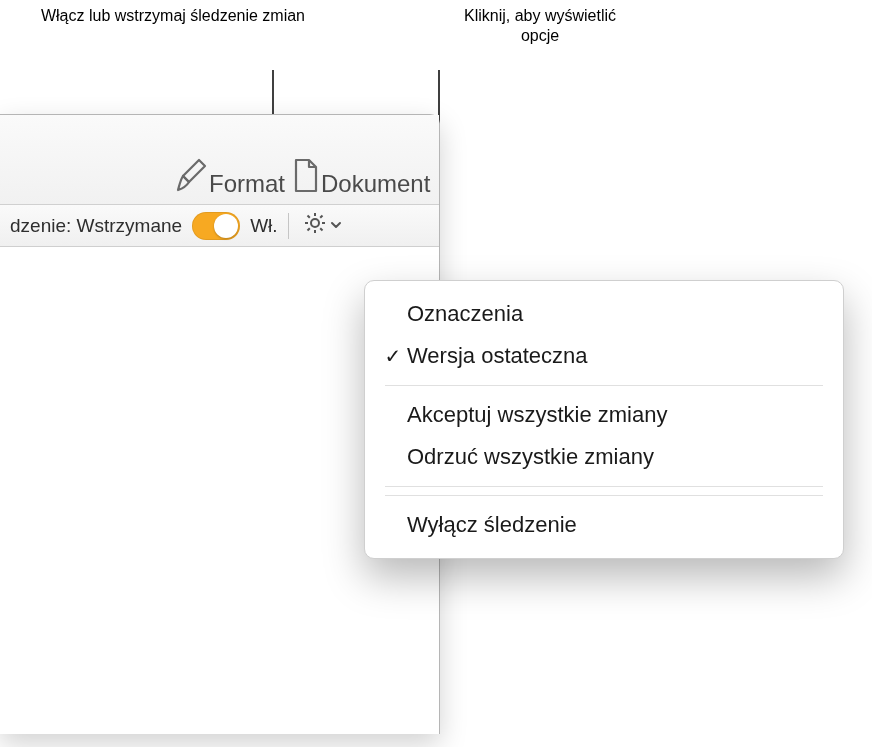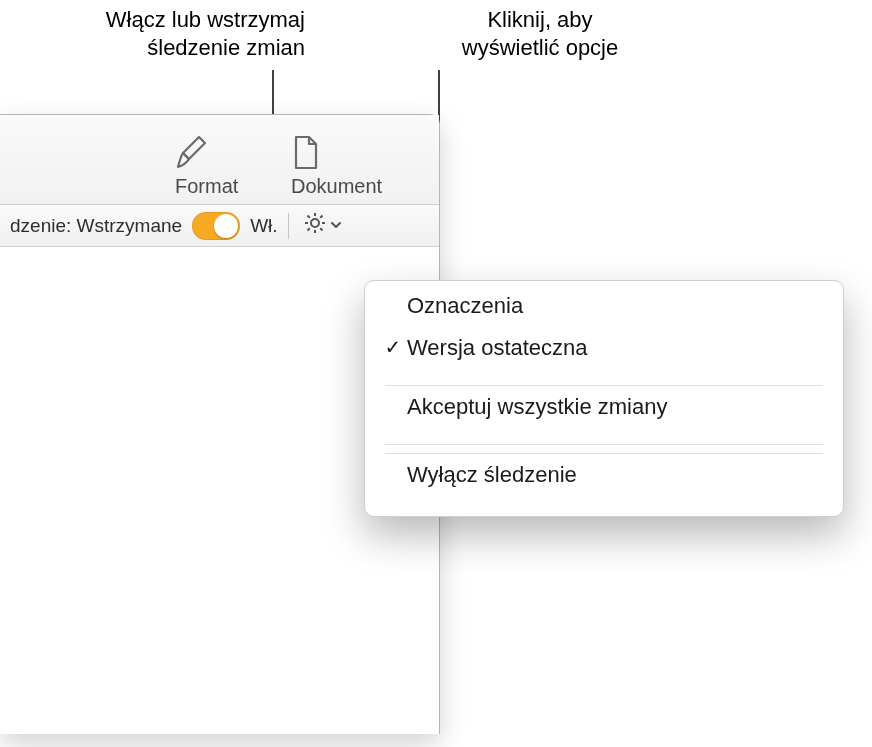--- a/index.html
+++ b/index.html
@@ -11,21 +11,21 @@
       position: relative;
       overflow: hidden;
     }
     .callouts {
       position: absolute;
       top: 0; left: 0; right: 0;
       height: 120px;
     }
     .callout {
       position: absolute;
-      font-size: 22px;
+      font-size: 16px;
       line-height: 1.25;
       color: #000;
       text-align: right;
     }
     .callout1 { top: 6px; left: 15px; width: 290px; }
     .callout2 { top: 6px; left: 445px; width: 190px; text-align: center; }
 
     svg.lines { position: absolute; top:0; left:0; }
 
     .window {
@@ -45,25 +45,24 @@
       border-bottom: 1px solid #d0d0d0;
       display: flex;
       align-items: flex-end;
       padding-left: 175px;
       gap: 24px;
       padding-bottom: 6px;
       background: linear-gradient(#fafafa,#f1f1f1);
     }
     .tbitem {
       display: flex;
-      flex-direction: column;
-      align-items: flex-start;
+      align-items: flex-end;
       width: 92px;
       color: #4a4a4a;
-      font-size: 20px;
+      font-size: 24px;
     }
     .tbitem .iconwrap { height: 44px; display:flex; align-items:center; justify-content:center; }
 
     .trackbar {
       height: 42px;
       background: linear-gradient(#fafafa,#f0f0f0);
       border-bottom: 1px solid #cfcfcf;
       display: flex;
       align-items: center;
       padding: 0 8px 0 8px;
@@ -102,21 +101,21 @@
       left: 364px;
       width: 480px;
       background: #fff;
       border: 1px solid #cfcfcf;
       border-radius: 10px;
       box-shadow: 0 18px 40px rgba(0,0,0,0.28);
       padding: 12px 0;
     }
     .menuitem {
       display: flex;
-      align-items: flex-start;
+      align-items: center;
       height: 42px;
       padding: 0 24px 0 14px;
       font-size: 22px;
       color: #1a1a1a;
     }
     .menuitem .check {
       width: 28px;
       text-align: center;
       color: #1a1a1a;
       font-size: 20px;
@@ -203,19 +202,23 @@
   </div>
   <div class="menuitem">
     <span class="check">✓</span>
     <span class="lbl">Wersja ostateczna</span>
   </div>
   <div class="menusep"></div>
   <div class="menuitem">
     <span class="check"></span>
     <span class="lbl">Akceptuj wszystkie zmiany</span>
   </div>
+  <div class="menuitem">
+    <span class="check"></span>
+    <span class="lbl">Odrzuć wszystkie zmiany</span>
+  </div>
   <div class="menusep"></div>
   <div class="menusep"></div>
   <div class="menuitem">
     <span class="check"></span>
     <span class="lbl">Wyłącz śledzenie</span>
   </div>
 </div>
 
 </body></html>

